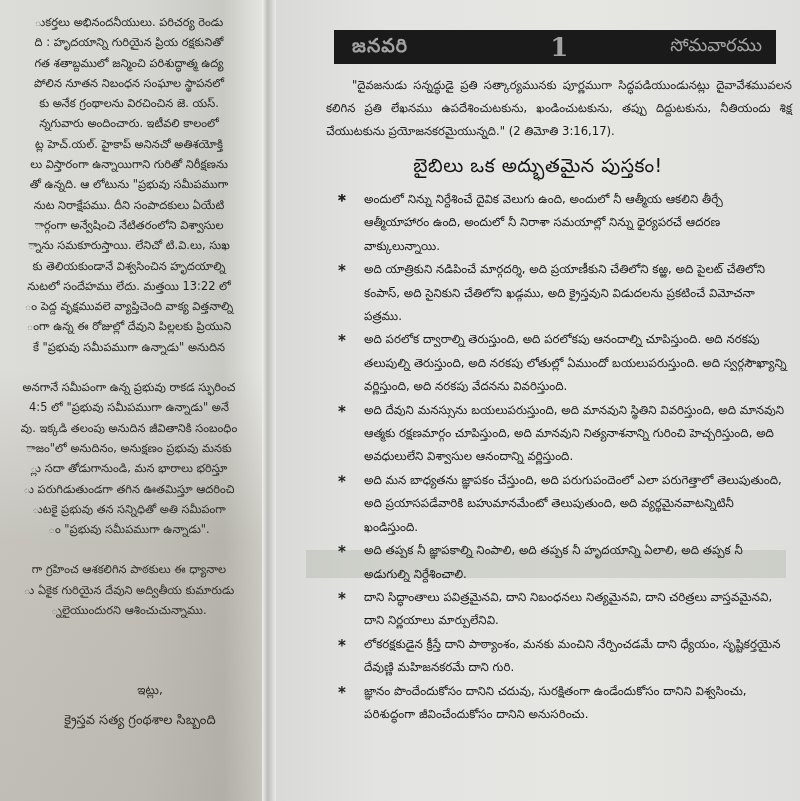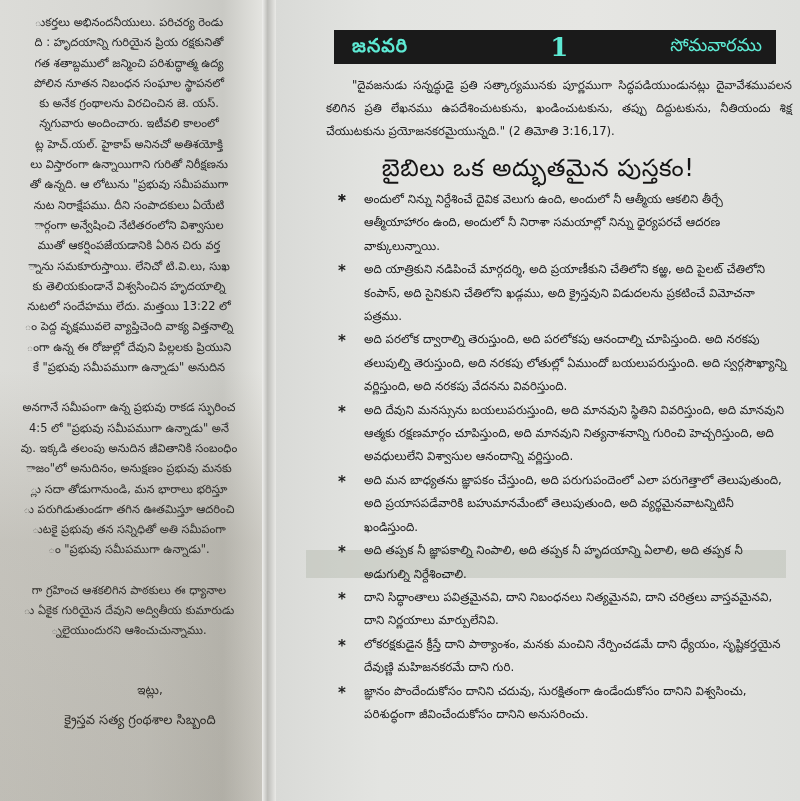--- a/index.html
+++ b/index.html
@@ -38,36 +38,36 @@
   }
 
   
   .page-right {
     position: absolute; left: 276px; top: 0; width: 524px; height: 801px;
     background: linear-gradient(90deg, #d9dad7 0%, #e3e4e1 20%, #e6e6e3 60%, #dedfdc 100%);
     overflow: hidden;
   }
   .header-bar {
     position: absolute; left: 58px; top: 30px; width: 442px; height: 34px;
-    background: #1a1a1a; color: #5eead4;
+    background: #1a1a1a; color: #a3a3a3;
     display: flex; align-items: center; justify-content: space-between;
     padding: 0 14px 0 18px; box-sizing: border-box;
   }
   .header-month { font-size: 19px; font-weight: bold; letter-spacing: 1px; }
   .header-day { font-family: "DejaVu Serif", "Liberation Serif", serif; font-size: 26px; font-weight: bold; margin-left: 40px; }
   .header-weekday { font-size: 18px; font-weight: normal; }
 
   .verse {
     position: absolute; left: 50px; top: 74px; width: 466px;
     font-size: 11.6px; line-height: 23px; color: #1a1a1a;
     text-indent: 26px; text-align: justify;
   }
   .section-title {
     position: absolute; left: 0; width: 524px; top: 154px;
-    text-align: center; font-size: 24px; color: #141414; letter-spacing: 0.5px;
+    text-align: center; font-size: 19px; color: #141414; letter-spacing: 0.5px;
   }
 
   .bullets { position: absolute; left: 62px; top: 188px; width: 450px; }
   .bullet { position: relative; padding-left: 26px; font-size: 11.8px; line-height: 23.4px; color: #1a1a1a; }
   .bullet .star {
     position: absolute; left: 0; top: 2px; font-size: 15px; font-weight: bold; color: #222;
   }
   .shade-band {
     position: absolute; left: 30px; top: 550px; width: 480px; height: 28px;
     background: rgba(170,175,160,0.35); pointer-events: none;
@@ -84,21 +84,20 @@
       <div class="left-line">ది : హృదయాన్ని గురియైన ప్రియ రక్షకునితో</div>
       <div class="left-line">గత శతాబ్దములో జన్మించి పరిశుద్ధాత్మ ఉద్య</div>
       <div class="left-line">పోలిన నూతన నిబంధన సంఘాల స్థాపనలో</div>
       <div class="left-line">కు అనేక గ్రంథాలను విరచించిన జె. యస్.</div>
       <div class="left-line">న్నగువారు అందించారు. ఇటీవలి కాలంలో</div>
       <div class="left-line">ట్ల హెచ్.యల్. హైకాప్ అనినచో అతిశయోక్తి</div>
       <div class="left-line">లు విస్తారంగా ఉన్నాయిగాని గురితో నిరీక్షణను</div>
       <div class="left-line">తో ఉన్నది. ఆ లోటును "ప్రభువు సమీపముగా</div>
       <div class="left-line">నుట నిరాక్షేపము. దీని సంపాదకులు ఏయేటి</div>
       <div class="left-line">ార్గంగా అన్వేషించి నేటితరంలోని విశ్వాసుల</div>
-      <div class="left-line">ముతో ఆకర్షింపజేయడానికి ఏరిన చిరు వర్త</div>
       <div class="left-line">్నాను సమకూరుస్తాయి. లేనిచో టి.వి.లు, సుఖ</div>
       <div class="left-line">కు తెలియకుండానే విశ్వసించిన హృదయాల్ని</div>
       <div class="left-line">నుటలో సందేహము లేదు. మత్తయి 13:22 లో</div>
       <div class="left-line">ం పెద్ద వృక్షమువలె వ్యాప్తిచెంది వాక్య విత్తనాల్ని</div>
       <div class="left-line">ంగా ఉన్న ఈ రోజుల్లో దేవుని పిల్లలకు ప్రియుని</div>
       <div class="left-line">కే "ప్రభువు సమీపముగా ఉన్నాడు" అనుదిన</div>
       <div class="left-line gap"></div>
       <div class="left-line">అనగానే సమీపంగా ఉన్న ప్రభువు రాకడ స్ఫురించ</div>
       <div class="left-line">4:5 లో "ప్రభువు సమీపముగా ఉన్నాడు" అనే</div>
       <div class="left-line">వు. ఇక్కడి తలంపు అనుదిన జీవితానికి సంబంధిం</div>

